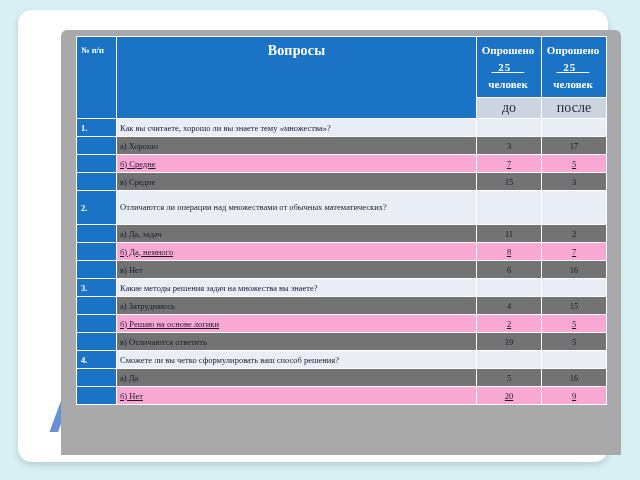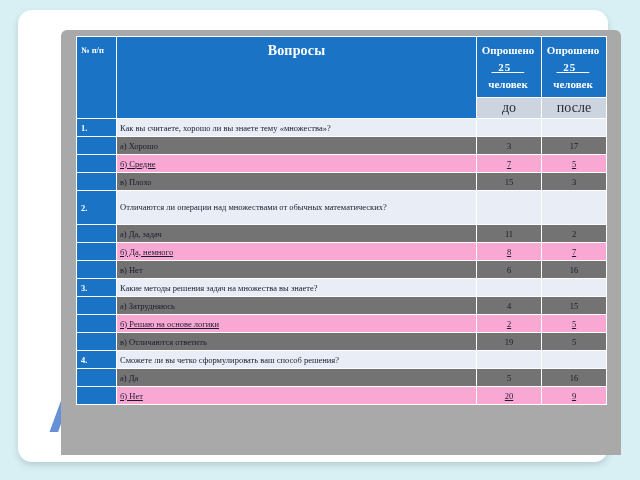--- a/index.html
+++ b/index.html
@@ -185,21 +185,21 @@
               <td class="valcell r-dark">17</td>
             </tr>
             <tr>
               <td class="numcell blank-n"></td>
               <td class="qcell r-light">б) Средне</td>
               <td class="valcell r-light">7</td>
               <td class="valcell r-light">5</td>
             </tr>
             <tr>
               <td class="numcell blank-n"></td>
-              <td class="qcell r-dark">в) Плохо</td>
+              <td class="qcell r-dark">в) Средне</td>
               <td class="valcell r-dark">15</td>
               <td class="valcell r-dark">3</td>
             </tr>
             <tr class="tall">
               <td class="numcell">2.</td>
               <td class="qcell r-lightest twoline">Отличаются ли операции над множествами от обычных математических?</td>
               <td class="valcell r-lightest"></td>
               <td class="valcell r-lightest"></td>
             </tr>
             <tr>

